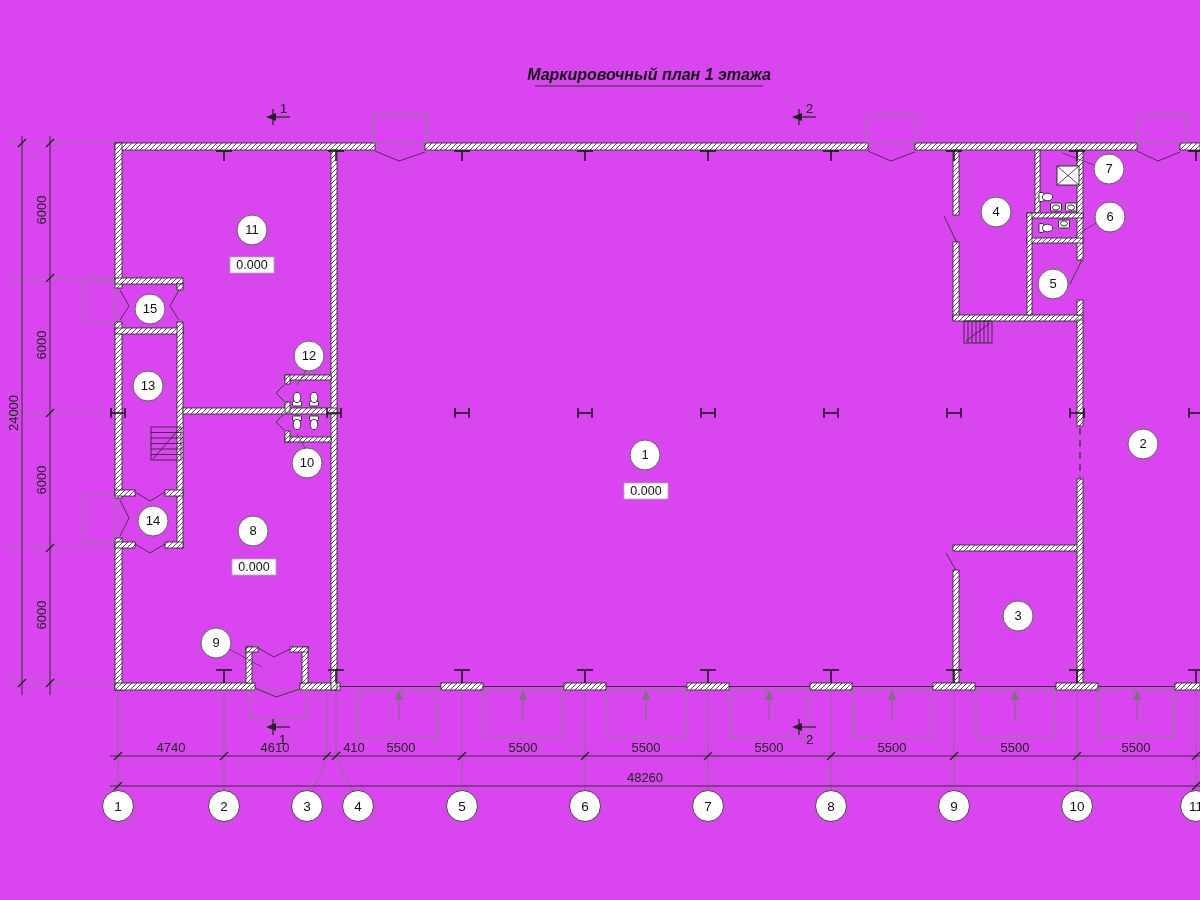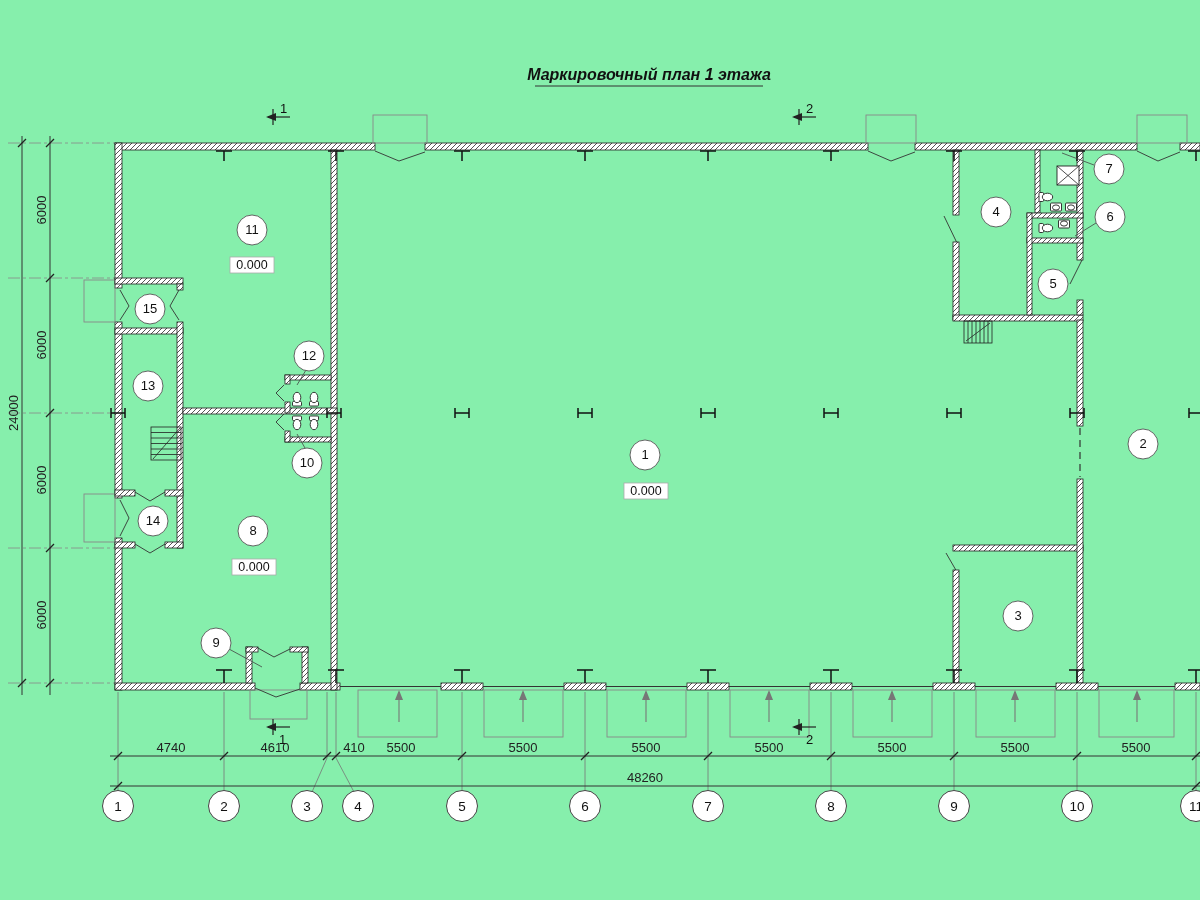--- a/index.html
+++ b/index.html
@@ -1,16 +1,16 @@
 <!DOCTYPE html>
 <html><head>
 <meta charset="utf-8">
 <style>
   html,body{margin:0;padding:0;background:#fff;}
-  #stage{width:1200px;height:900px;background:#86efac;position:relative;overflow:hidden;}
+  #stage{width:1200px;height:900px;background:#d946ef;position:relative;overflow:hidden;}
   svg{display:block;}
   text{font-family:"Liberation Sans",sans-serif;fill:#111;}
   .title-t{font-size:16px;font-style:italic;font-weight:bold;text-anchor:middle;}
   .dim{font-size:13px;fill:#222;text-anchor:middle;}
   .sec{font-size:13px;fill:#111;}
   .bub{font-size:13.5px;text-anchor:middle;}
   .room{font-size:13px;text-anchor:middle;}
   .elev{font-size:12.5px;text-anchor:middle;}
   .wall{fill:url(#wh);stroke:#222;stroke-width:.8;}
   .thin{stroke:#333;stroke-width:1;fill:none;}

